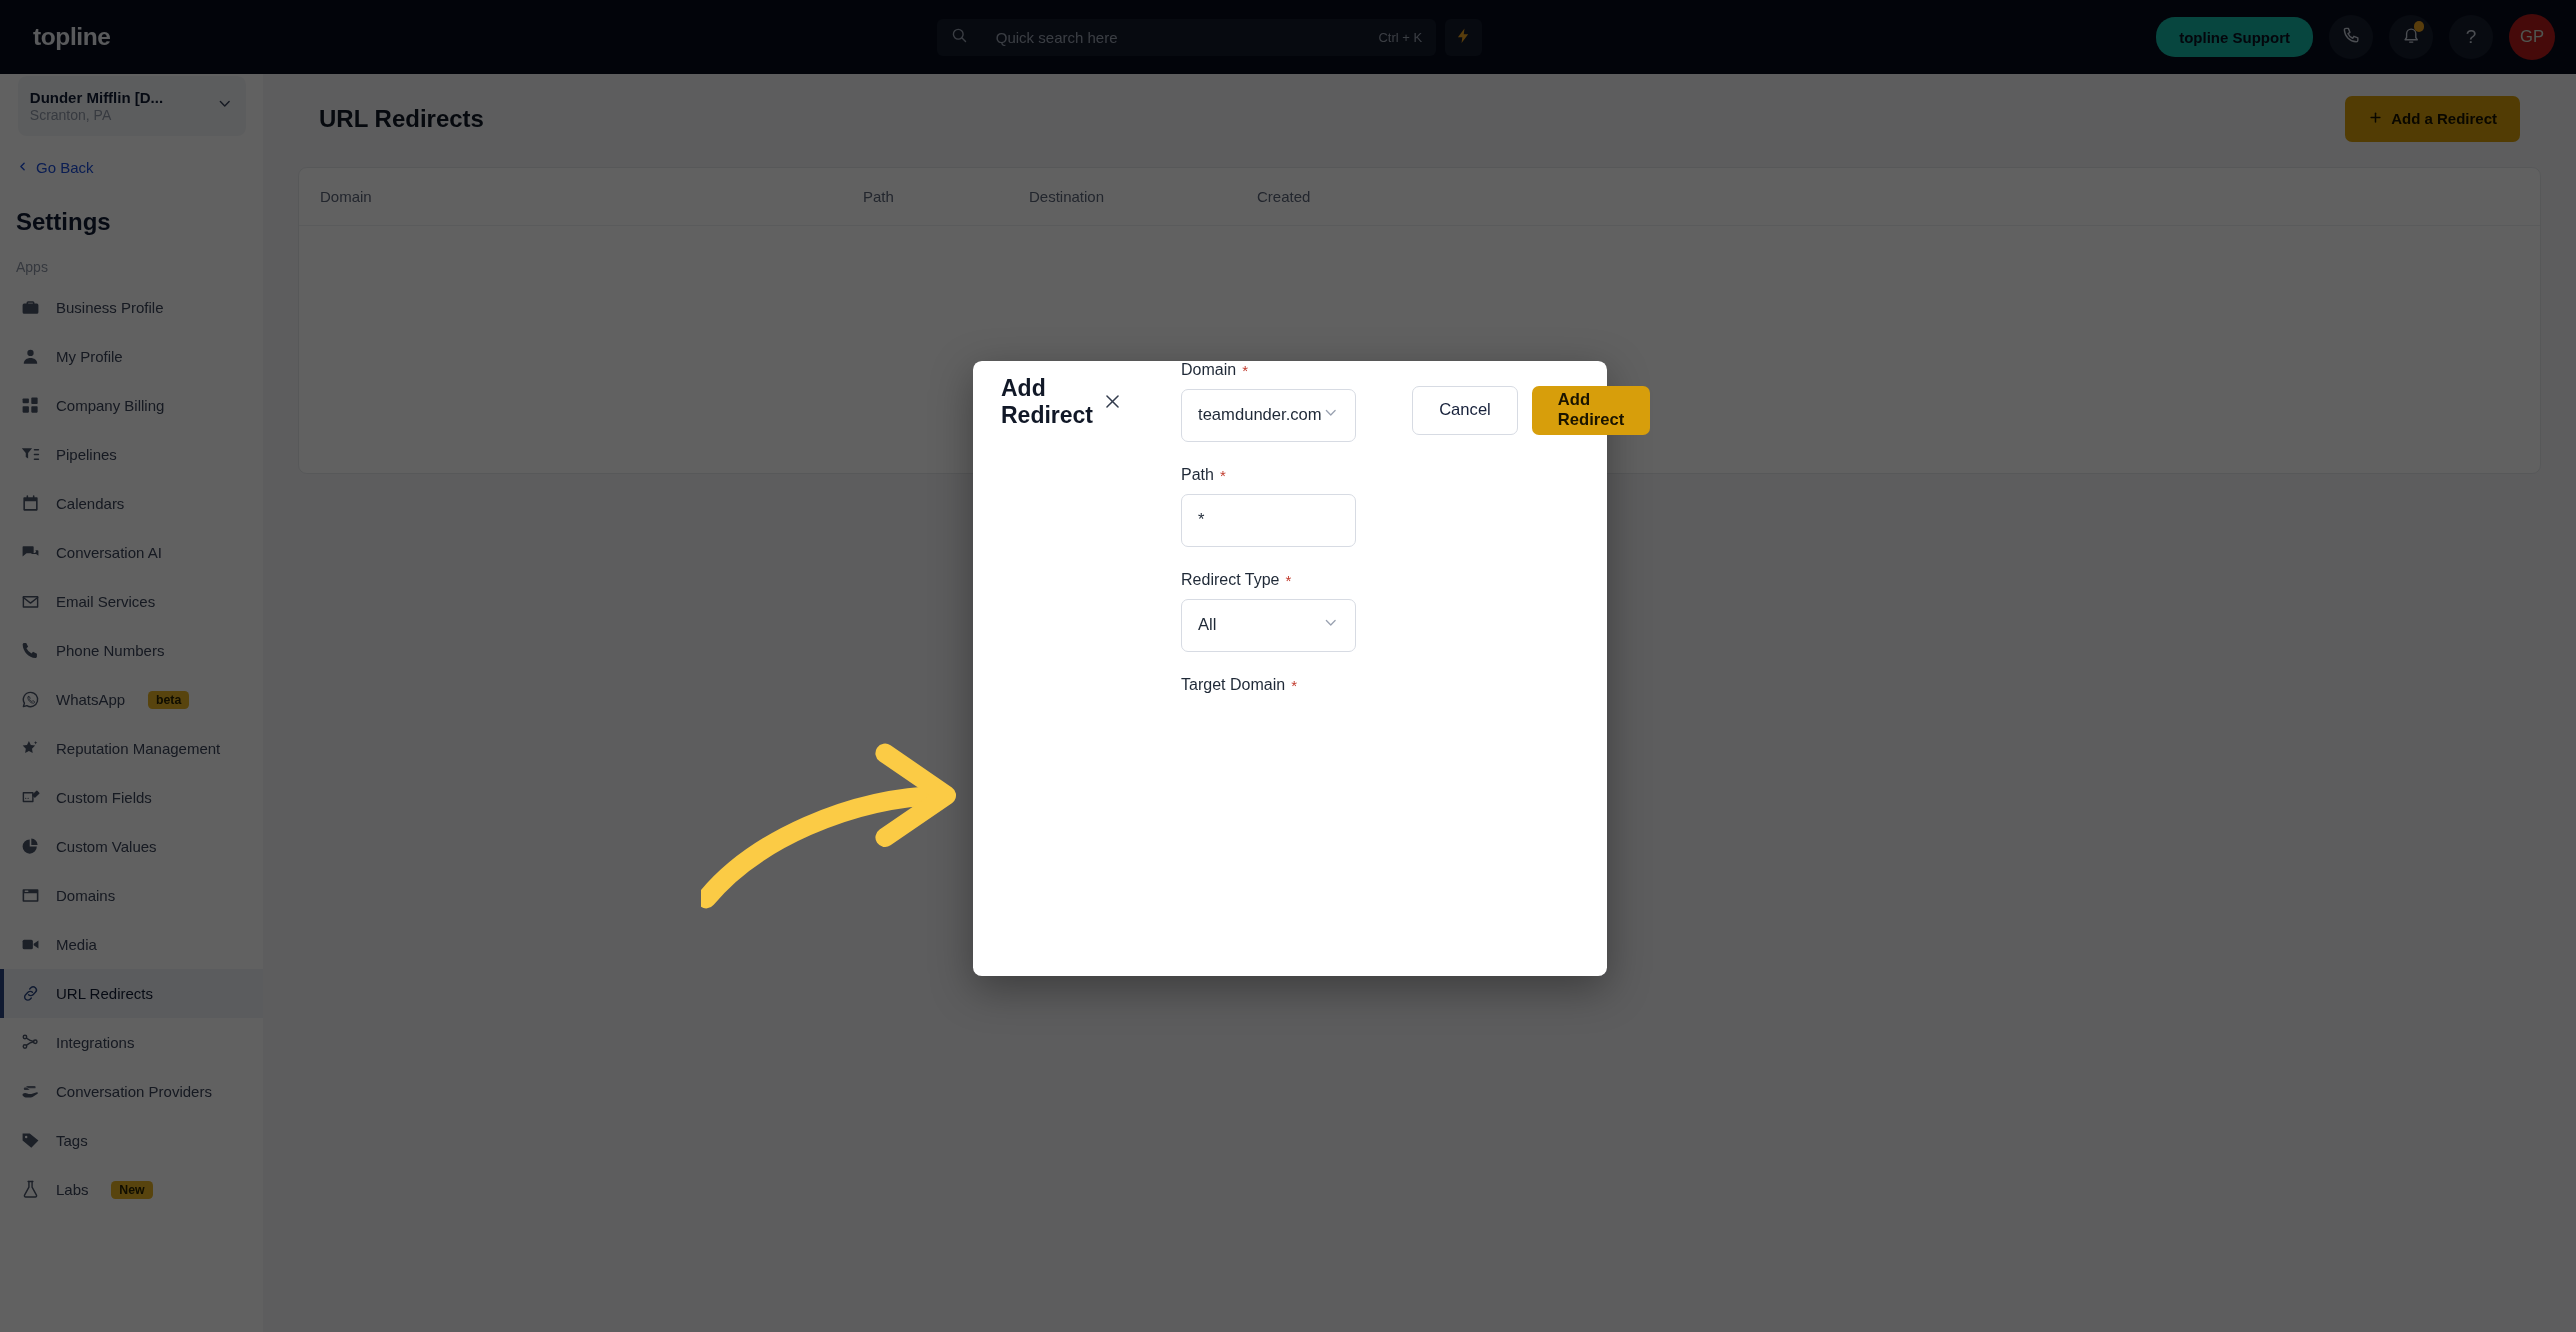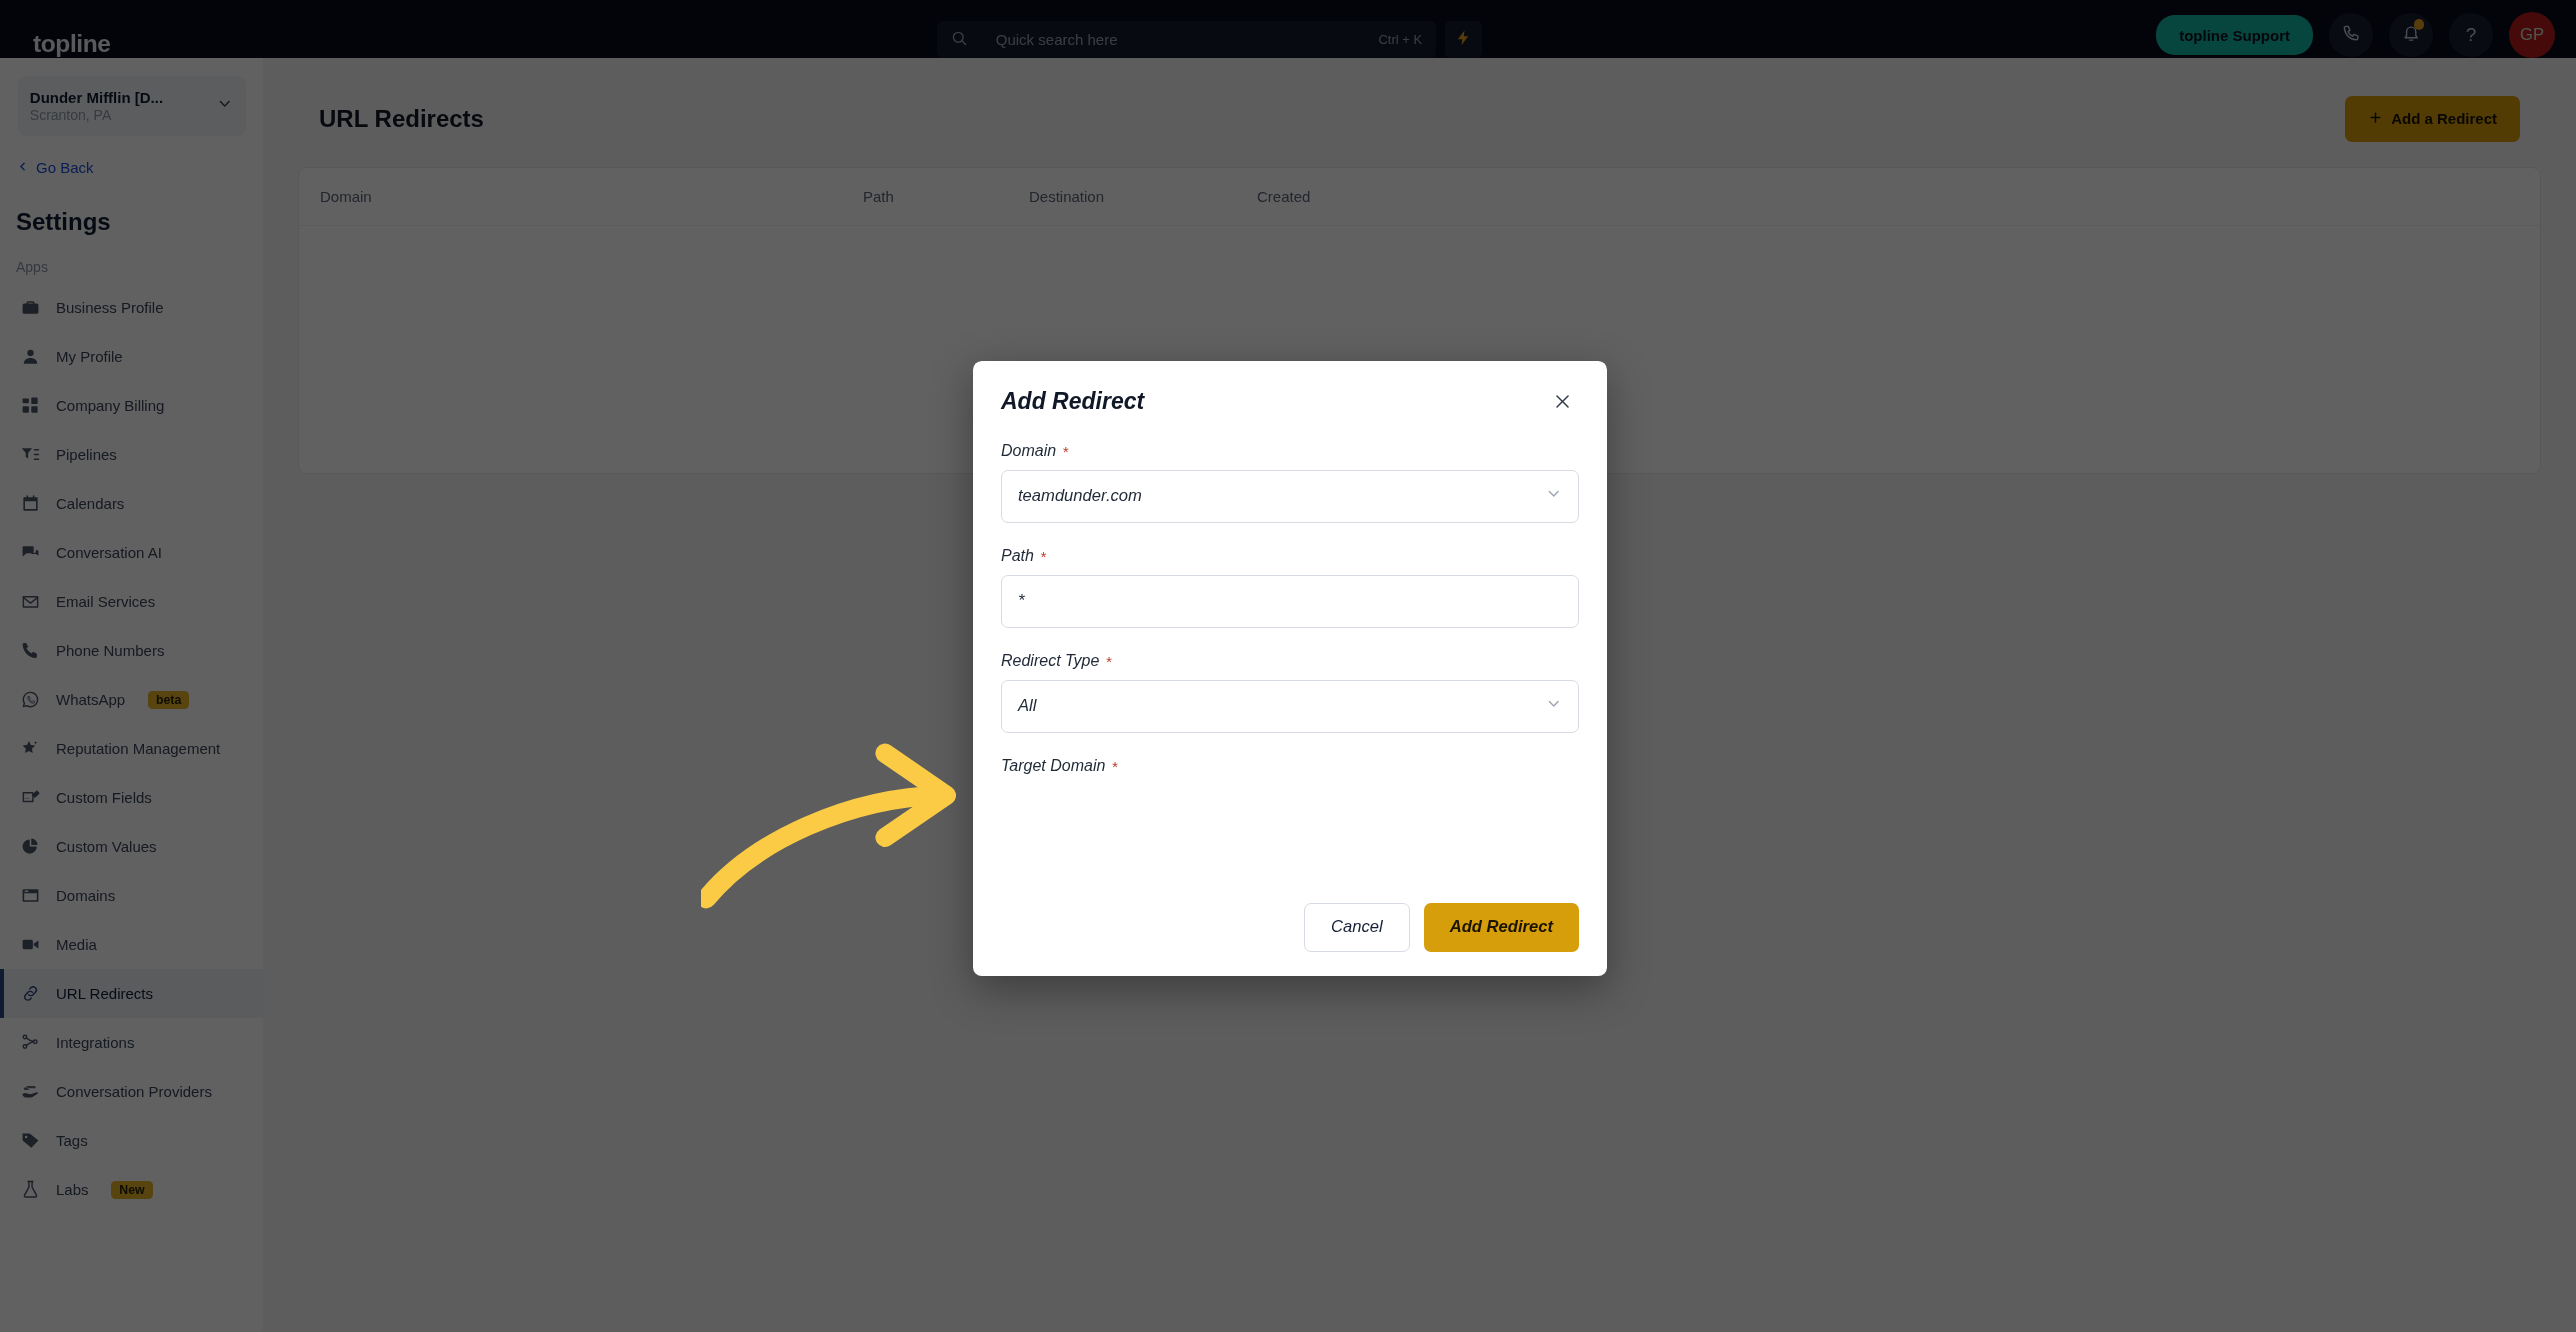--- a/index.html
+++ b/index.html
@@ -13,23 +13,23 @@
   
   #app {
     position: relative;
     width: 2576px; height: 1333px;
     background: #ffffff;
   }
 
   
   #topbar {
     position: absolute; top: 0; left: 0;
-    width: 2576px; height: 58px;
+    width: 2576px; height: 74px;
     background: #070d1c;
-    display: flex; align-items: flex-end;
+    display: flex; align-items: center;
     z-index: 5;
   }
   .brand {
     width: 263px; padding-left: 33px;
     color: #e9ecf1; font-size: 24.5px; font-weight: 700;
     letter-spacing: -0.4px;
   }
   .topbar-center {
     flex: 1; display: flex; justify-content: center; align-items: center;
     gap: 8.8px;
@@ -152,23 +152,22 @@
     z-index: 20;
   }
 
   
   #modal {
     position: absolute;
     left: 973px; top: 361px;
     width: 634px; height: 615px;
     background: #ffffff; border-radius: 8.8px;
     z-index: 30;
-    display: flex; flex-direction: column;
+    display: flex; flex-direction: row;
     box-shadow: 0 12.3px 42px rgba(0,0,0,0.35);
-    font-style: italic;
   }
   .modal-head {
     height: 81px; display: flex; align-items: center; justify-content: space-between;
     padding: 0 30px 0 28px;
   }
   .modal-title { font-size: 23px; font-weight: 600; color: #111827; }
   .modal-close { width: 30px; height: 30px; display: flex; align-items: center; justify-content: center; color: #333c4d; }
   .modal-body { flex: 1; padding: 0 28px; }
   .field { margin-bottom: 24.5px; }
   .flabel {

